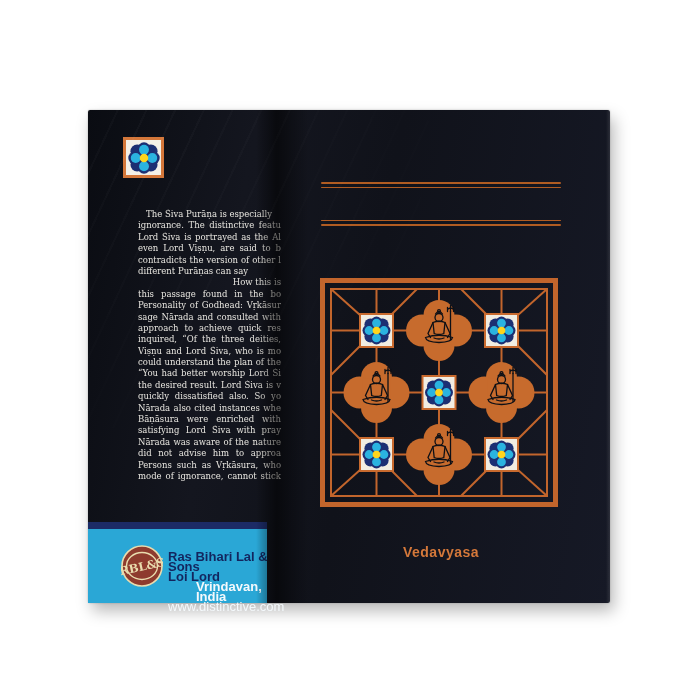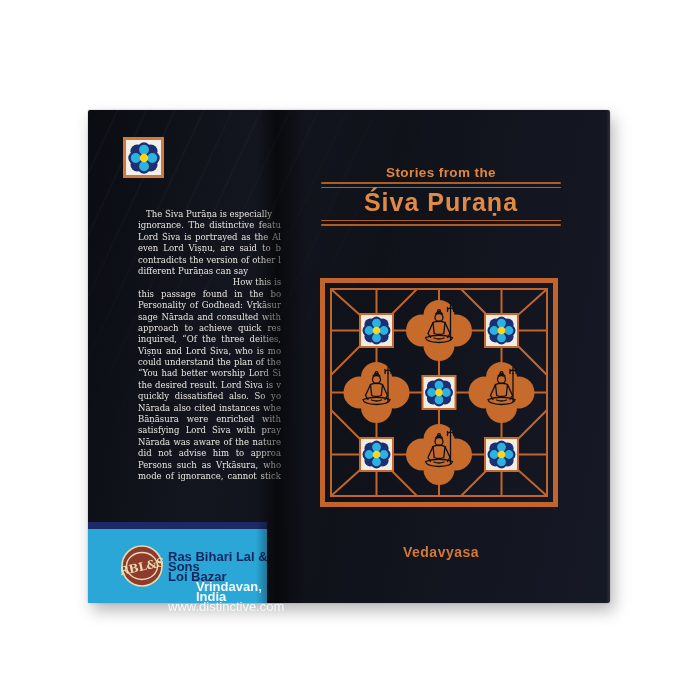--- a/index.html
+++ b/index.html
@@ -136,36 +136,34 @@
     <div class="navy-band"></div>
 
     <div class="pub-strip">
       <svg class="pub-logo" viewBox="0 0 42 42">
         <circle cx="21" cy="21" r="20" fill="#8e3b2e" stroke="#e9dcae" stroke-width="1.6"></circle>
         <ellipse cx="21" cy="21" rx="15.5" ry="13.5" fill="none" stroke="#e9dcae" stroke-width="1.4"></ellipse>
         <text x="21" y="25.5" text-anchor="middle" font-family="DejaVu Serif, serif" font-size="11.5" font-weight="bold" fill="#e9dcae" transform="rotate(-12 21 21)">RBL&amp;S</text>
       </svg>
       <div class="pub-text">
         <div class="pub-name">Ras Bihari Lal &amp; Sons</div>
-        <div class="pub-l2">Loi Bazar</div>
+        <div class="pub-l2">Loi Lord</div>
         <div class="pub-l3">Vrindavan, India</div>
         <div class="pub-l4">www.distinctive.com</div>
       </div>
     </div>
   </div>
 
   <div class="front-cover">
-    <div class="kicker">Stories from the</div>
 
     <div class="rulepair rp1">
       <div class="rule"></div>
       <div class="rule thin"></div>
     </div>
 
-    <div class="big-title">Śiva Puraṇa</div>
 
     <div class="rulepair rp2">
       <div class="rule thin"></div>
       <div class="rule"></div>
     </div>
 
     <svg class="mandala" viewBox="0 0 238 229">
 
       <g stroke="#c2652c" stroke-width="2">
         <line x1="11" y1="52.5" x2="227" y2="52.5"></line>

